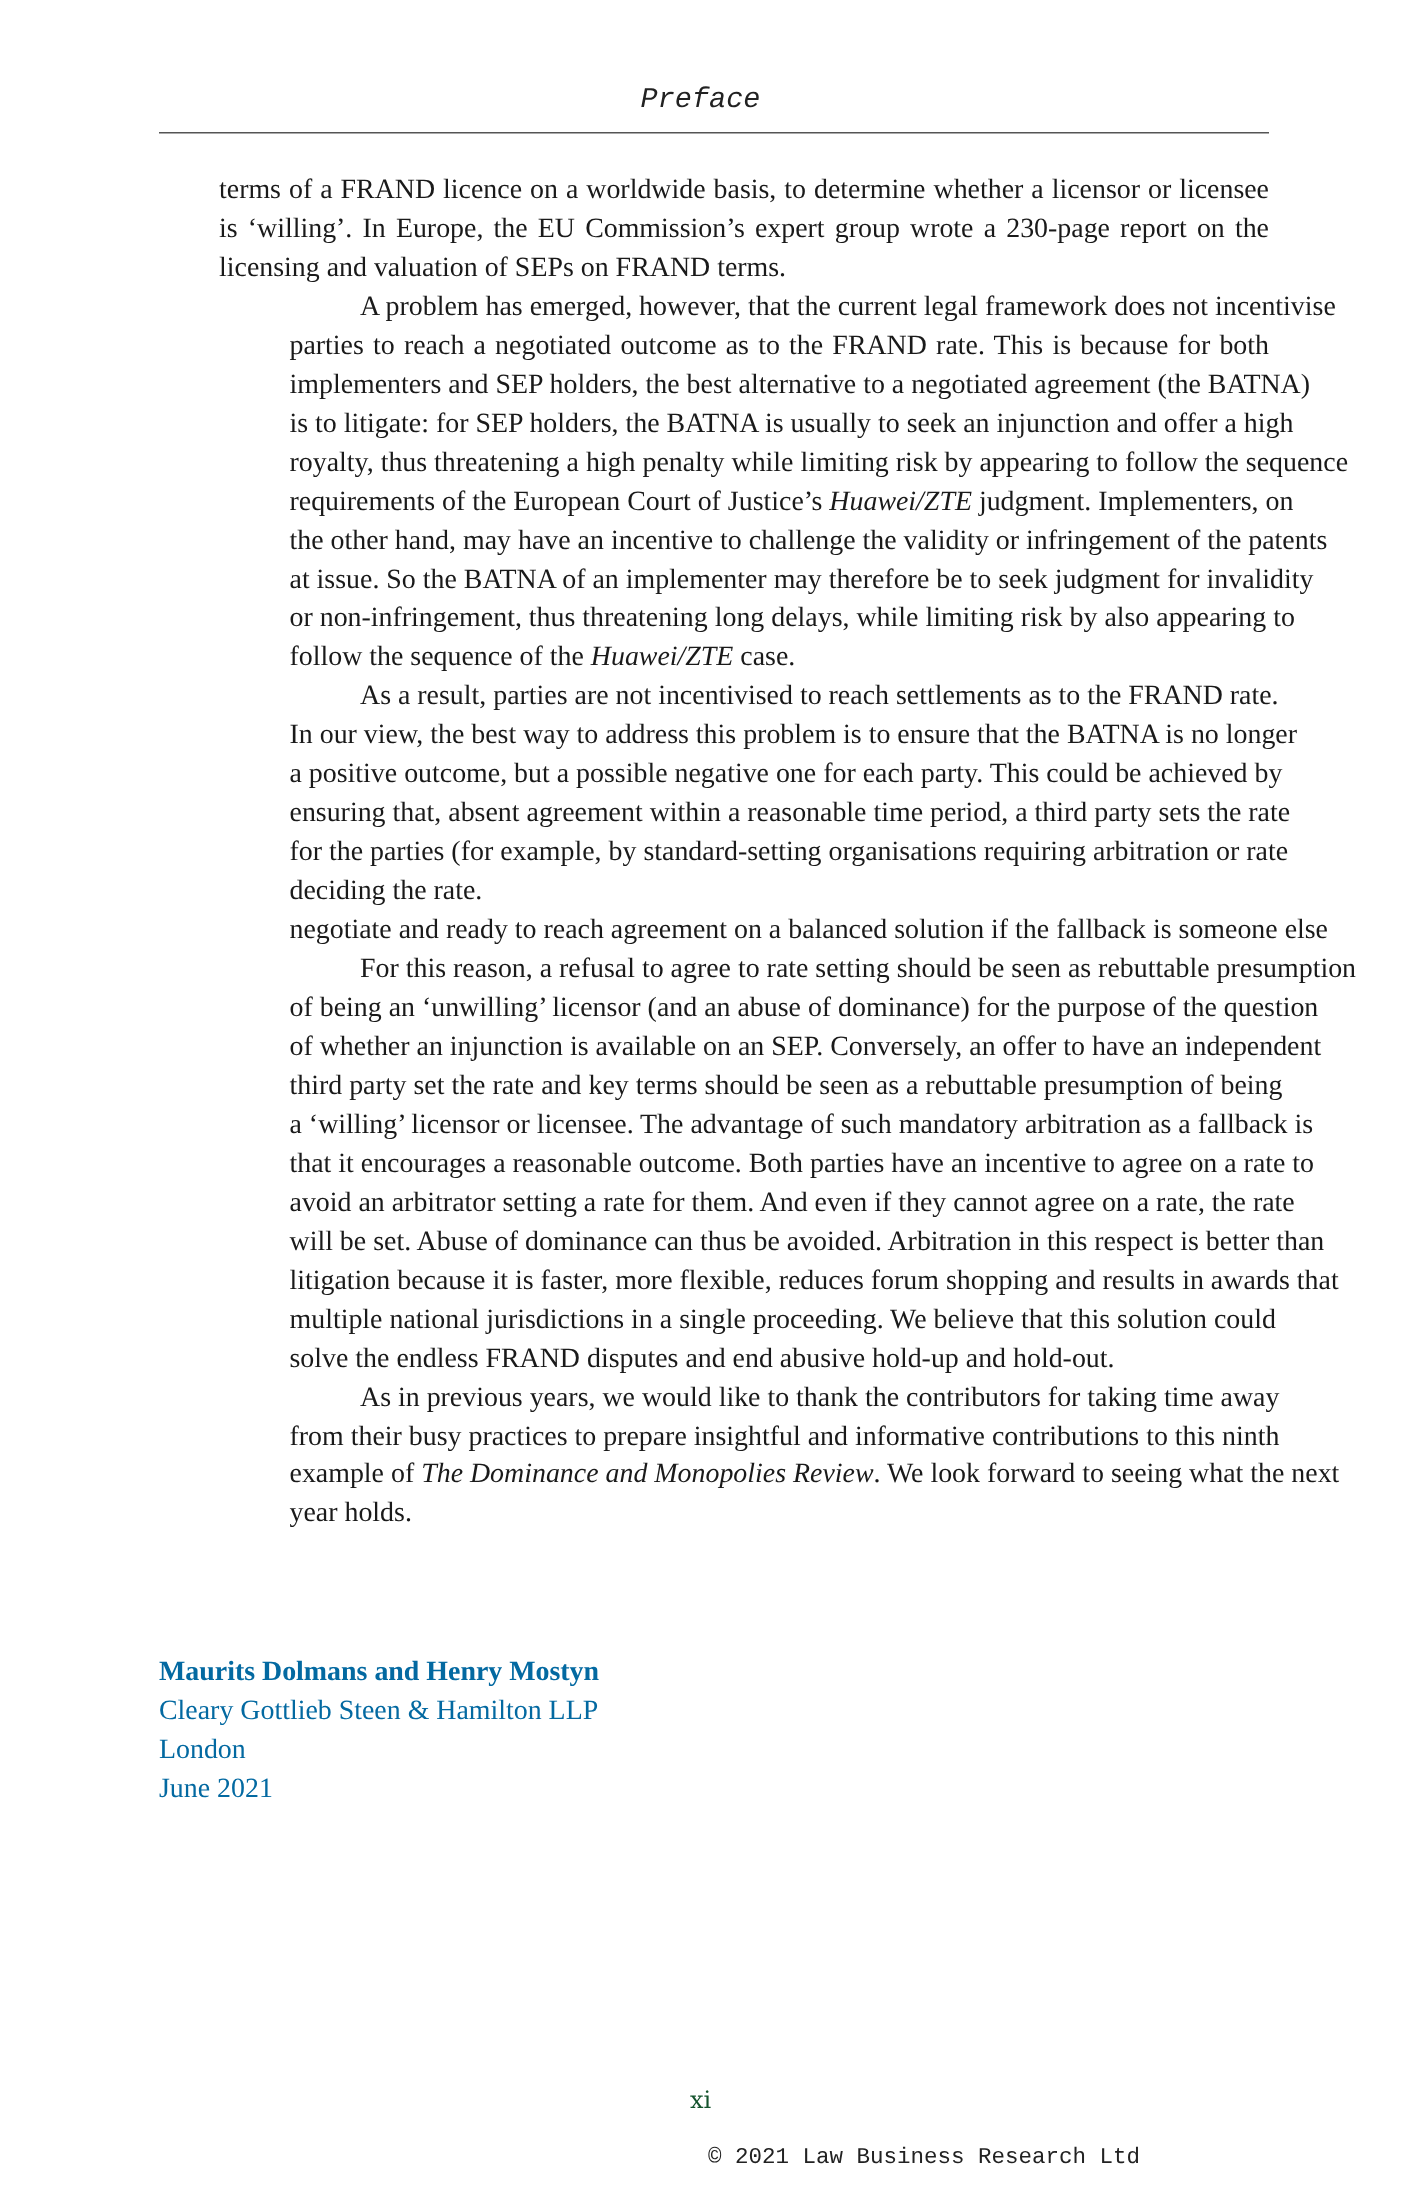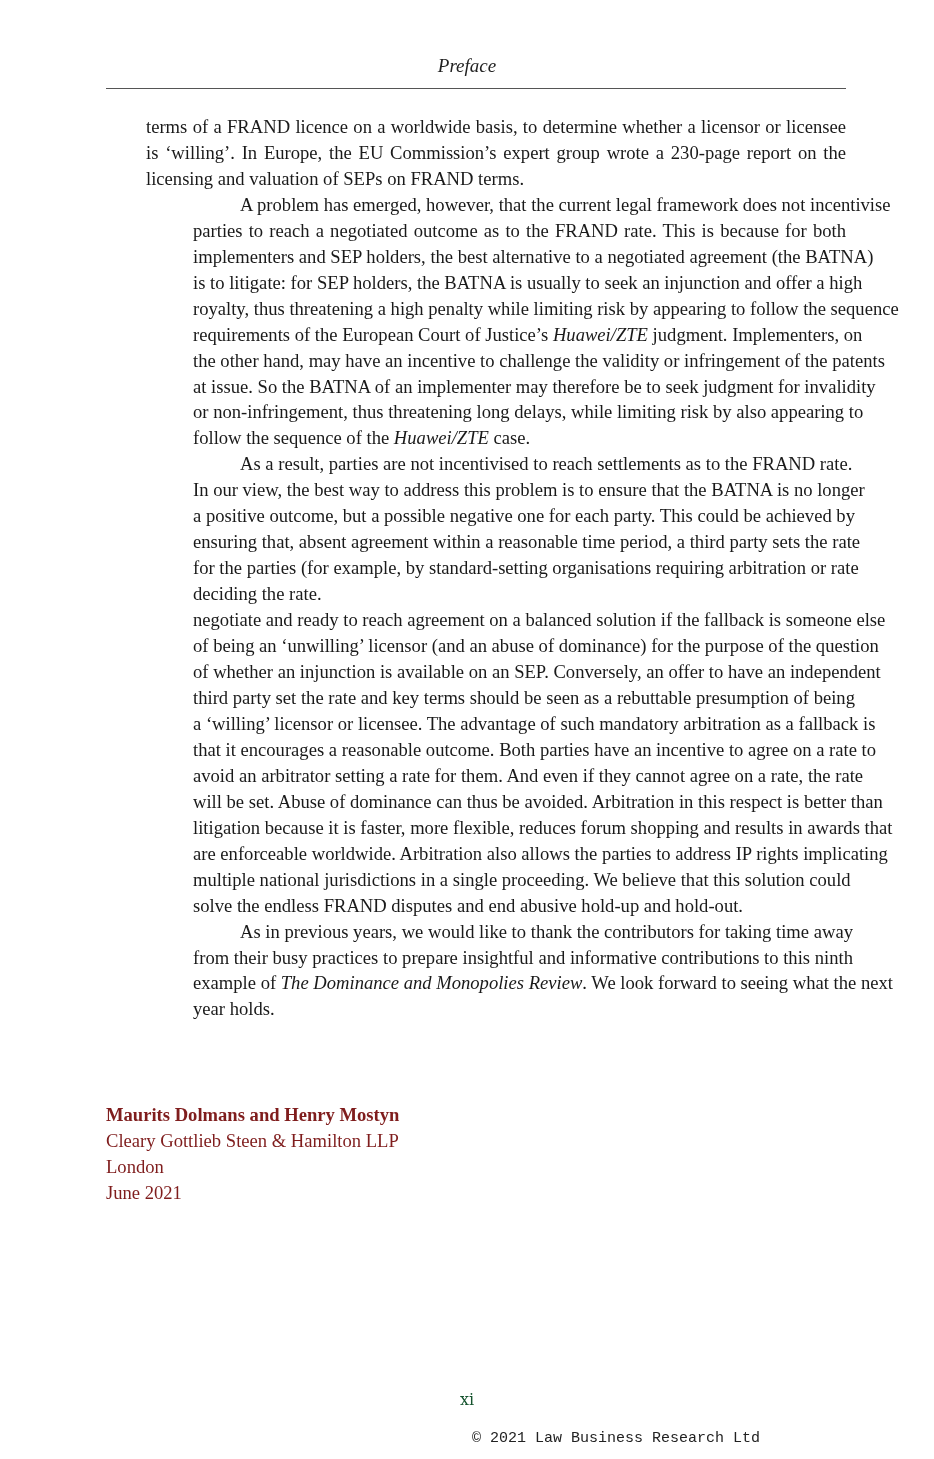--- a/index.html
+++ b/index.html
@@ -1,37 +1,37 @@
 <!DOCTYPE html>
 <html><head>
 <meta charset="utf-8">
 <style>
   html, body { margin: 0; padding: 0; background: #ffffff; }
   body { width: 934px; height: 1459px; position: relative; overflow: hidden; color: #1a1a1a; }
   .header-title {
     position: absolute; left: 0; width: 934px; top: 55px; text-align: center;
-    font-family: Liberation Serif, serif; font-style: italic; font-size: 19px; color: #222;
+    font-family: Liberation Mono, monospace; font-style: italic; font-size: 19px; color: #222;
   }
   .header-rule {
     position: absolute; left: 106px; width: 740px; top: 88px; height: 0;
     border-top: 1.5px solid #555;
   }
   .body-text {
     position: absolute; left: 106px; width: 740px; top: 114px;
     font-family: "Liberation Serif", serif; font-size: 18.6px; line-height: 25.95px;
     text-align: justify; color: #1a1a1a;
   }
   .para { margin: 0; text-indent: 0; }
   .para.indent { text-indent: 47px; }
   .para .ln { display: block; text-align-last: justify; white-space: nowrap; margin-left: 40px; }
   .para .ln.last { text-align-last: left; }
   em { }
   .signature {
     position: absolute; left: 106px; top: 1102px;
-    font-family: "Liberation Serif", serif; font-size: 18.6px; line-height: 26px; color: #7f1d1d;
+    font-family: "Liberation Serif", serif; font-size: 18.6px; line-height: 26px; color: #0369a1;
   }
   .sig-name { font-weight: bold; }
   .footer-page {
     position: absolute; left: 0; width: 934px; top: 1390px; text-align: center;
     font-family: "DejaVu Serif", serif; font-size: 16px; color: #14532d;
   }
   .footer-copy {
     position: absolute; left: 0; width: 760px; top: 1430px; text-align: right;
     font-family: Liberation Mono, monospace; font-size: 15px; color: #222;
   }
@@ -65,29 +65,29 @@
     <div class="para indent">
       <span class="ln" style="padding-left: 47px;"><span>As a result, parties are not incentivised to reach settlements as to the FRAND rate.</span></span>
       <span class="ln"><span>In our view, the best way to address this problem is to ensure that the BATNA is no longer</span></span>
       <span class="ln"><span>a positive outcome, but a possible negative one for each party. This could be achieved by</span></span>
       <span class="ln"><span>ensuring that, absent agreement within a reasonable time period, a third party sets the rate</span></span>
       <span class="ln"><span>for the parties (for example, by standard-setting organisations requiring arbitration or rate</span></span>
       <span class="ln last"><span>deciding the rate.</span></span>
       <span class="ln"><span>negotiate and ready to reach agreement on a balanced solution if the fallback is someone else</span></span>
     </div>
     <div class="para indent">
+      <span class="ln" style="padding-left: 47px;"><span>For this reason, a refusal to agree to rate setting should be seen as rebuttable presumption</span></span>
       <span class="ln"><span>of being an ‘unwilling’ licensor (and an abuse of dominance) for the purpose of the question</span></span>
       <span class="ln"><span>of whether an injunction is available on an SEP. Conversely, an offer to have an independent</span></span>
       <span class="ln"><span>third party set the rate and key terms should be seen as a rebuttable presumption of being</span></span>
       <span class="ln"><span>a ‘willing’ licensor or licensee. The advantage of such mandatory arbitration as a fallback is</span></span>
       <span class="ln"><span>that it encourages a reasonable outcome. Both parties have an incentive to agree on a rate to</span></span>
       <span class="ln"><span>avoid an arbitrator setting a rate for them. And even if they cannot agree on a rate, the rate</span></span>
       <span class="ln"><span>will be set. Abuse of dominance can thus be avoided. Arbitration in this respect is better than</span></span>
       <span class="ln"><span>litigation because it is faster, more flexible, reduces forum shopping and results in awards that</span></span>
-      <span class="ln"><span>are enforceable worldwide. Arbitration also allows the parties to address IP rights implicating</span></span>
       <span class="ln"><span>multiple national jurisdictions in a single proceeding. We believe that this solution could</span></span>
       <span class="ln last"><span>solve the endless FRAND disputes and end abusive hold-up and hold-out.</span></span>
     </div>
     <div class="para indent">
       <span class="ln" style="padding-left: 47px;"><span>As in previous years, we would like to thank the contributors for taking time away</span></span>
       <span class="ln"><span>from their busy practices to prepare insightful and informative contributions to this ninth</span></span>
       <span class="ln"><span>example of </span><em>The Dominance and Monopolies Review</em><span>. We look forward to seeing what the next</span></span>
       <span class="ln last"><span>year holds.</span></span>
     </div>
   </div>

